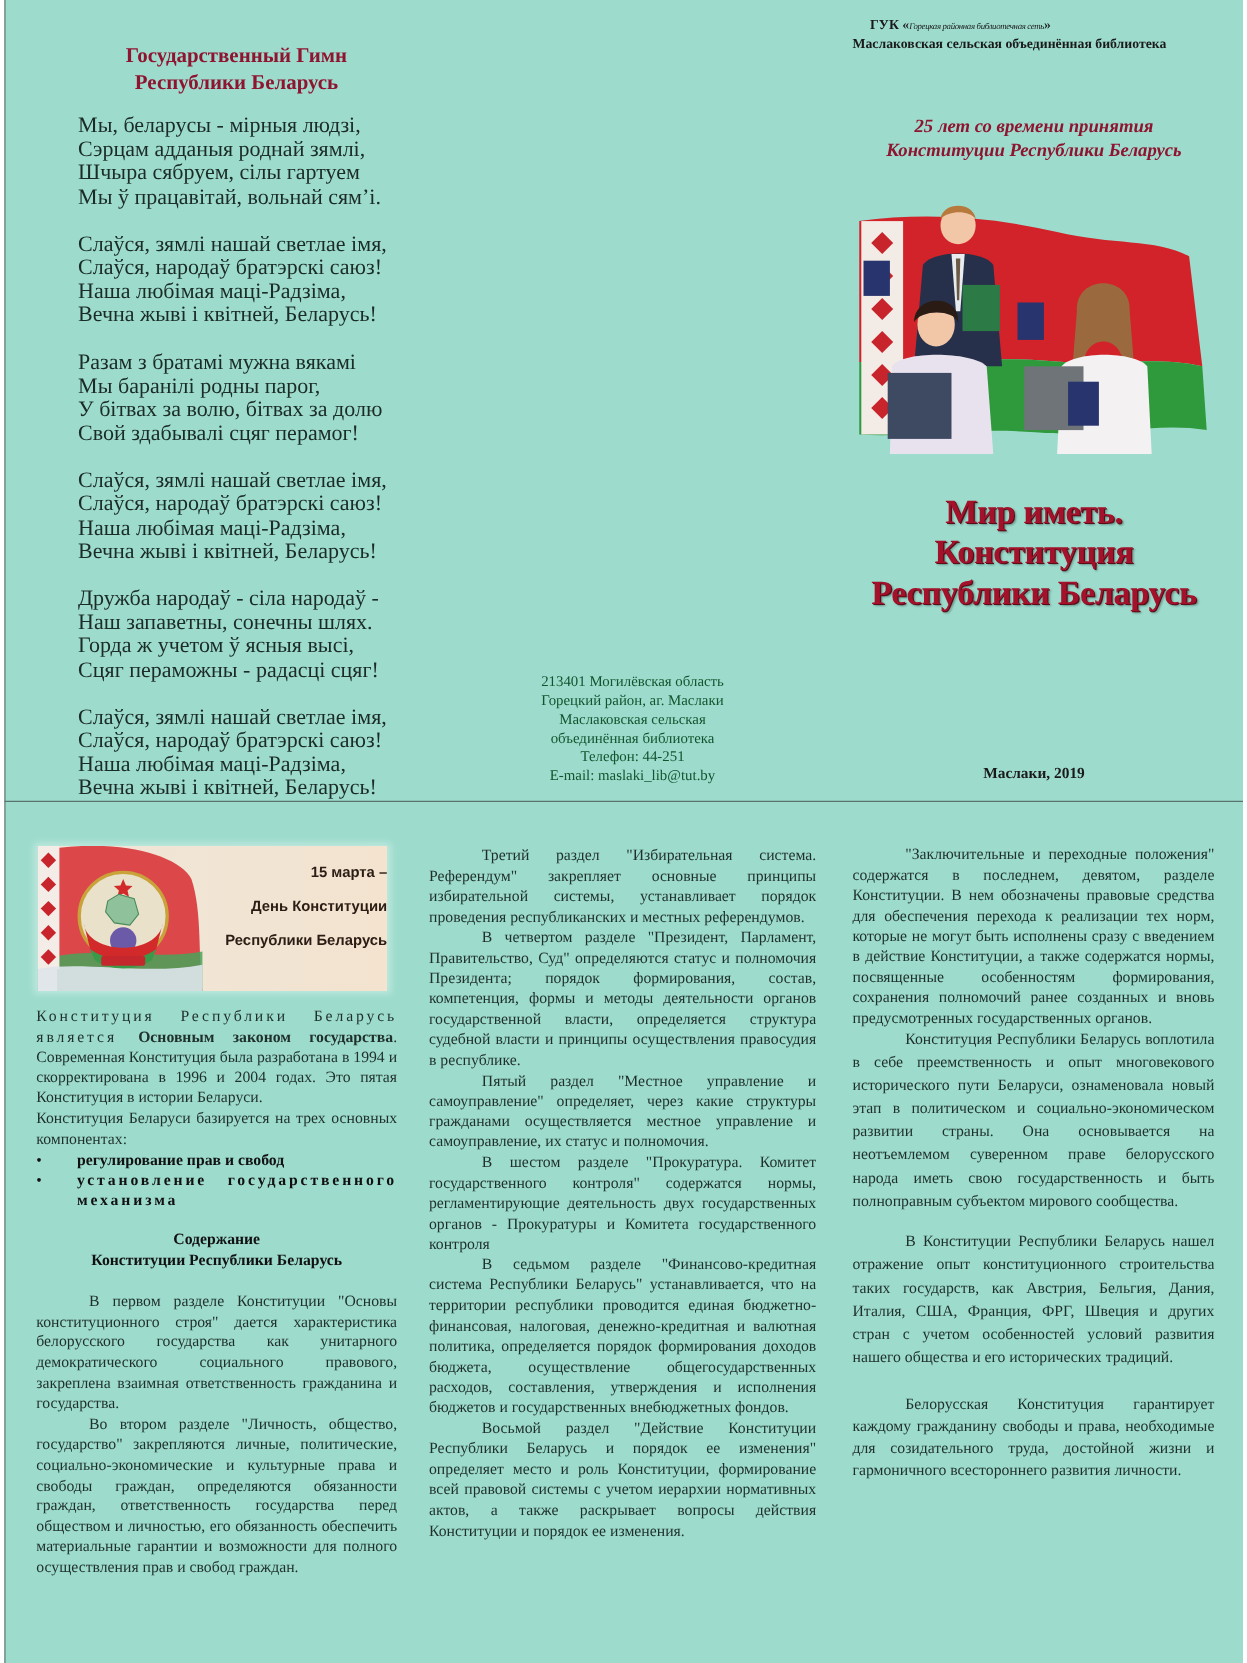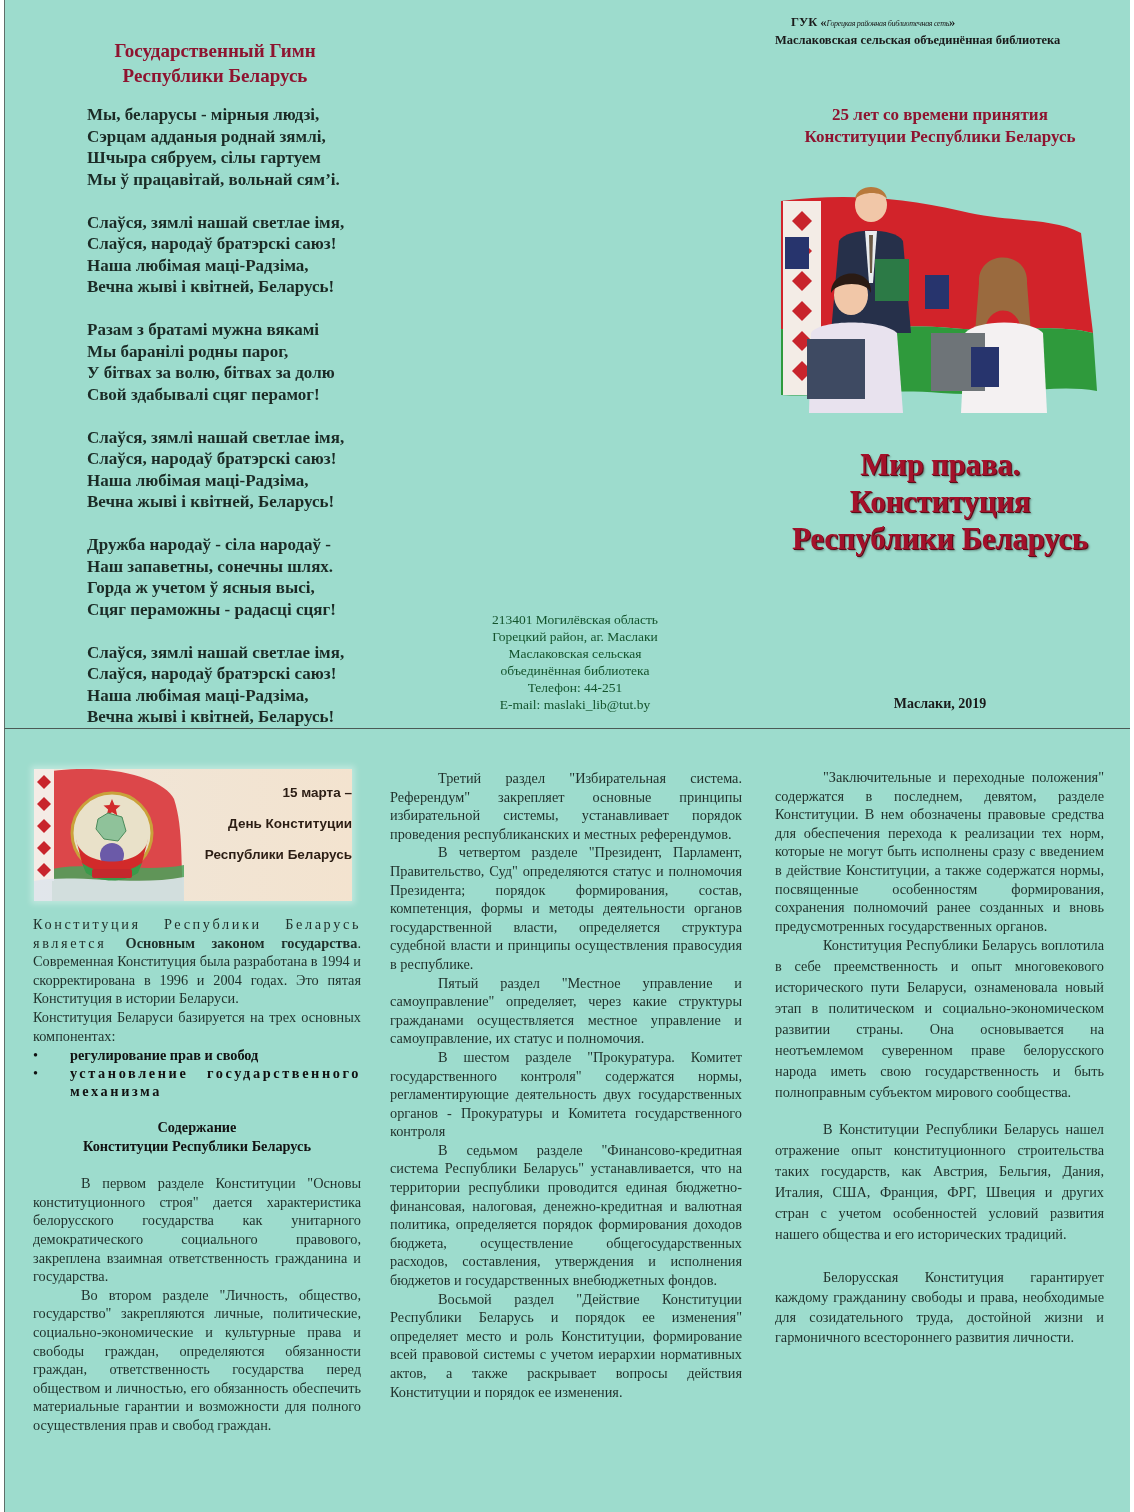--- a/index.html
+++ b/index.html
@@ -7,33 +7,33 @@
     body { position: relative; font-family: "Liberation Serif", "DejaVu Serif", serif; color: #1d2a26; }
 
     .sheet { position: absolute; background: #9ddccd; }
     #sheet-outer { left: 4px; top: 0; width: 1126px; height: 729px; border-left: 1px solid #5f6f6a; border-bottom: 1px solid #4b5a55; }
     #sheet-inner { left: 4px; top: 729px; width: 1126px; height: 783px; border-left: 1px solid #5f6f6a; }
 
     .abs { position: absolute; }
 
     
     .anthem-title { left: 60px; top: 38px; width: 300px; text-align: center; color: #8e1430; font-weight: bold; font-size: 19px; line-height: 25px; }
-    .anthem { left: 82px; top: 104px; width: 300px; font-size: 17px; line-height: 21.5px; color: #1b2b26; font-weight: bold; }
+    .anthem { left: 66px; top: 104px; width: 300px; font-size: 20px; line-height: 21.5px; color: #1b2b26; }
     .anthem .stanza { margin-bottom: 21.5px; }
     .anthem .line { display: block; white-space: nowrap; }
 
     .contacts { left: 440px; top: 611px; width: 260px; text-align: center; font-size: 13.5px; line-height: 17px; color: #14532d; }
     .contacts .line { display: block; white-space: nowrap; }
 
     .org { left: 770px; top: 14px; width: 340px; font-size: 12.5px; line-height: 16px; font-weight: bold; color: #1a1a1a; }
     .org .row1 { padding-left: 16px; white-space: nowrap; }
     .org .script { font-style: italic; font-weight: normal; font-size: 8px; letter-spacing: -0.3px; }
     .org .row2 { white-space: nowrap; }
 
-    .anniv { left: 760px; top: 104px; width: 350px; text-align: center; color: #8e1430; font-weight: bold; font-size: 17px; line-height: 22px; }
+    .anniv { left: 760px; top: 104px; width: 350px; text-align: center; color: #8e1430; font-weight: bold; font-size: 17px; line-height: 22px; font-style: italic; }
 
     .photo { left: 776px; top: 183px; width: 318px; height: 230px; overflow: hidden; }
 
     .big-title { left: 760px; top: 446px; width: 350px; text-align: center; color: #a3112a; font-weight: bold; font-size: 31px; line-height: 37px; text-shadow: 1px 1px 0 #5a0d18, 2px 2px 2px rgba(0,0,0,0.35); letter-spacing: -0.3px; }
     .big-title .line { display: block; white-space: nowrap; }
 
     .place-year { left: 760px; top: 696px; width: 350px; text-align: center; font-weight: bold; font-size: 14px; color: #1a1a1a; }
 
     
     .banner { left: 34px; top: 769px; width: 318px; height: 132px; overflow: hidden; box-shadow: 0 0 6px 3px rgba(255,255,255,0.35); }
@@ -166,21 +166,21 @@
         <ellipse cx="222" cy="100" rx="19" ry="22" fill="#f1c7a8"></ellipse>
         <path d="M198 100 C196 66 248 66 246 100 L250 150 L240 150 C240 120 204 120 204 150 L194 150Z" fill="#9a6a3e"></path>
         <path d="M184 150 C196 136 250 136 262 150 L266 230 L180 230 Z" fill="#f4f1f2"></path>
         <rect x="150" y="150" width="54" height="58" fill="#6e7478"></rect>
         <rect x="190" y="164" width="28" height="40" fill="#27346d"></rect>
       </g>
     </svg>
   </div>
 
   <div class="abs big-title">
-    <span class="line">Мир права.</span>
+    <span class="line">Мир иметь.</span>
     <span class="line">Конституция</span>
     <span class="line">Республики Беларусь</span>
   </div>
 
   <div class="abs place-year">Маслаки, 2019</div>
 </div>
 
 <div class="sheet" id="sheet-inner"></div>
 
 <div class="abs banner">

